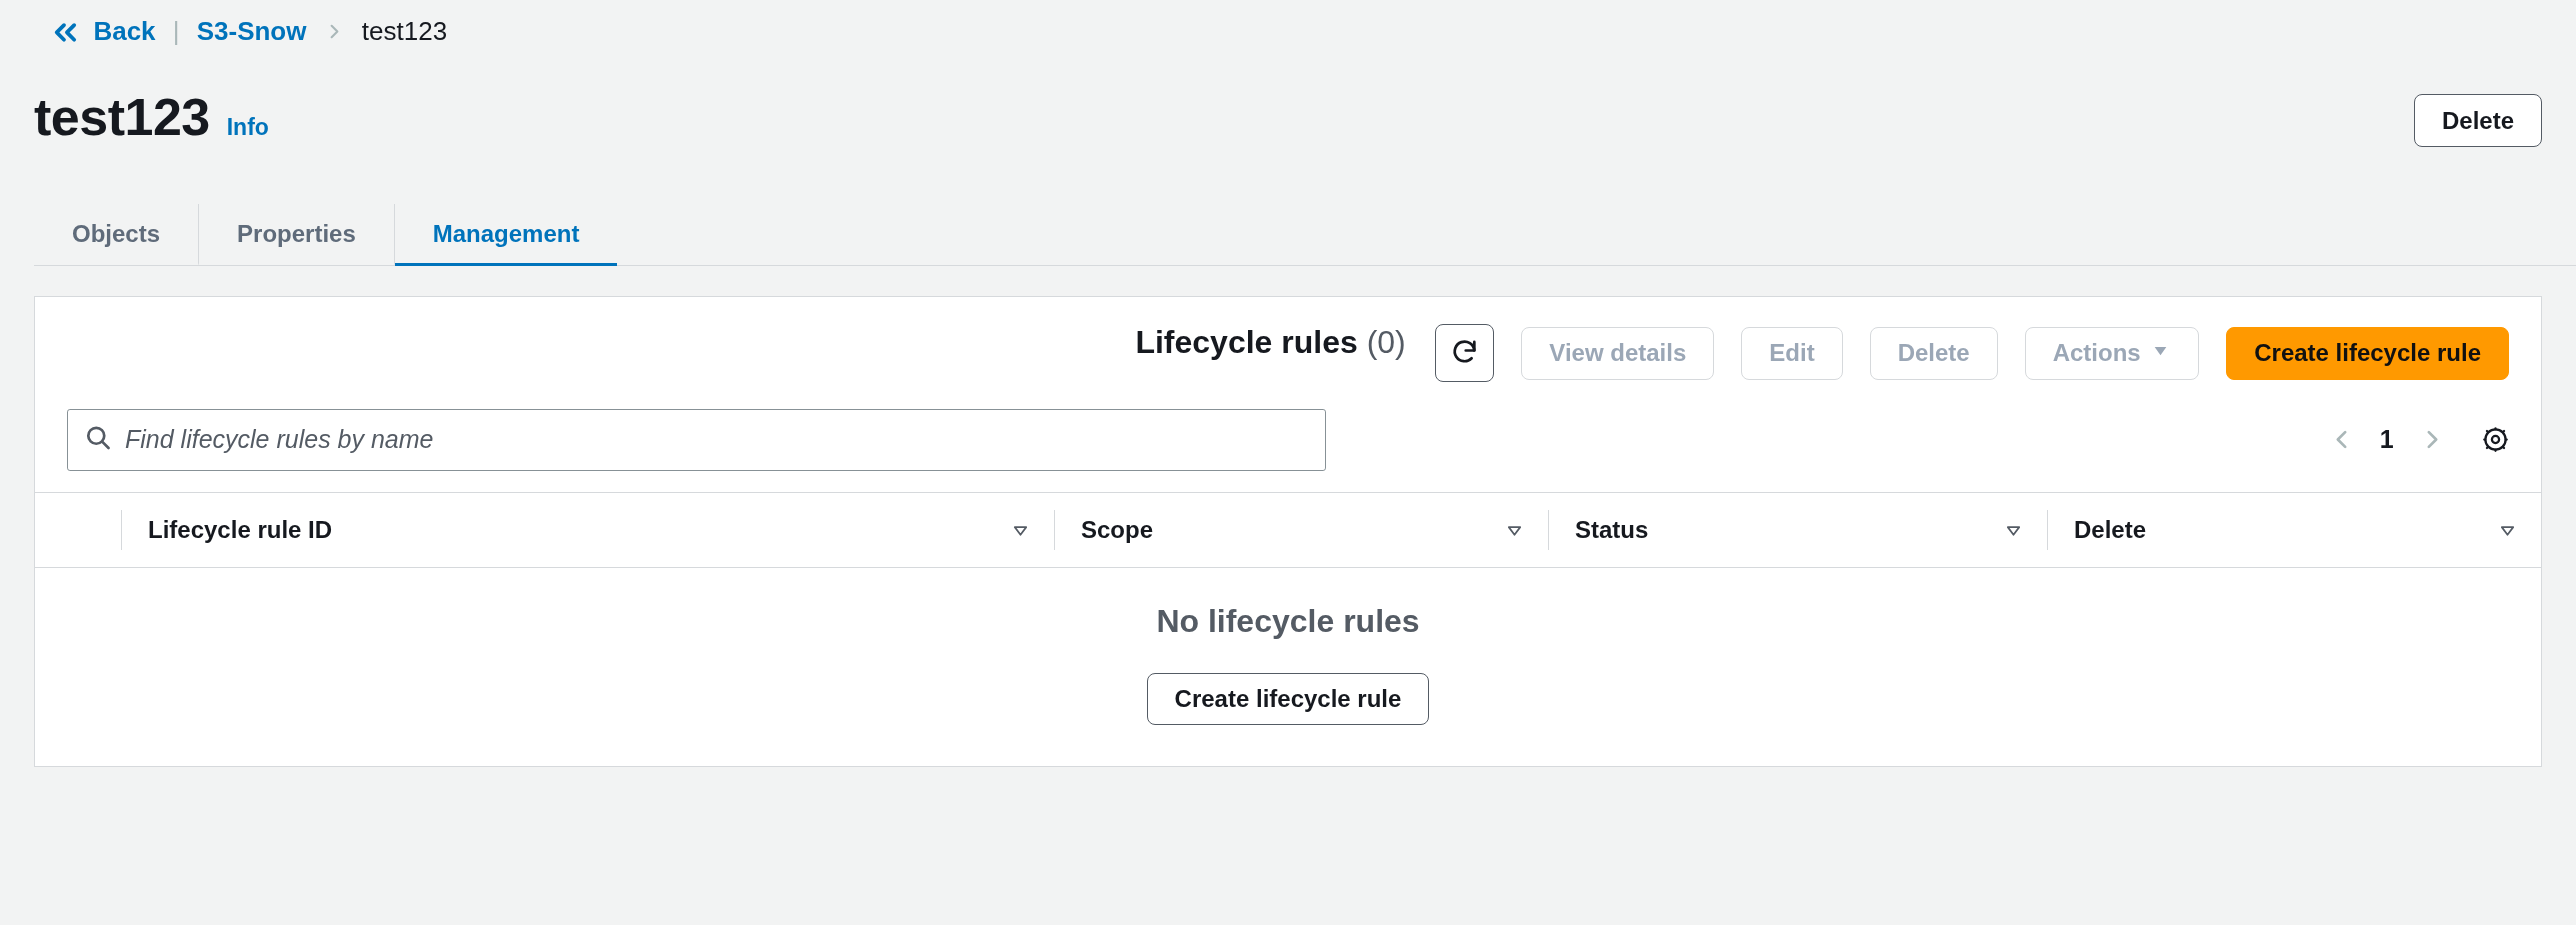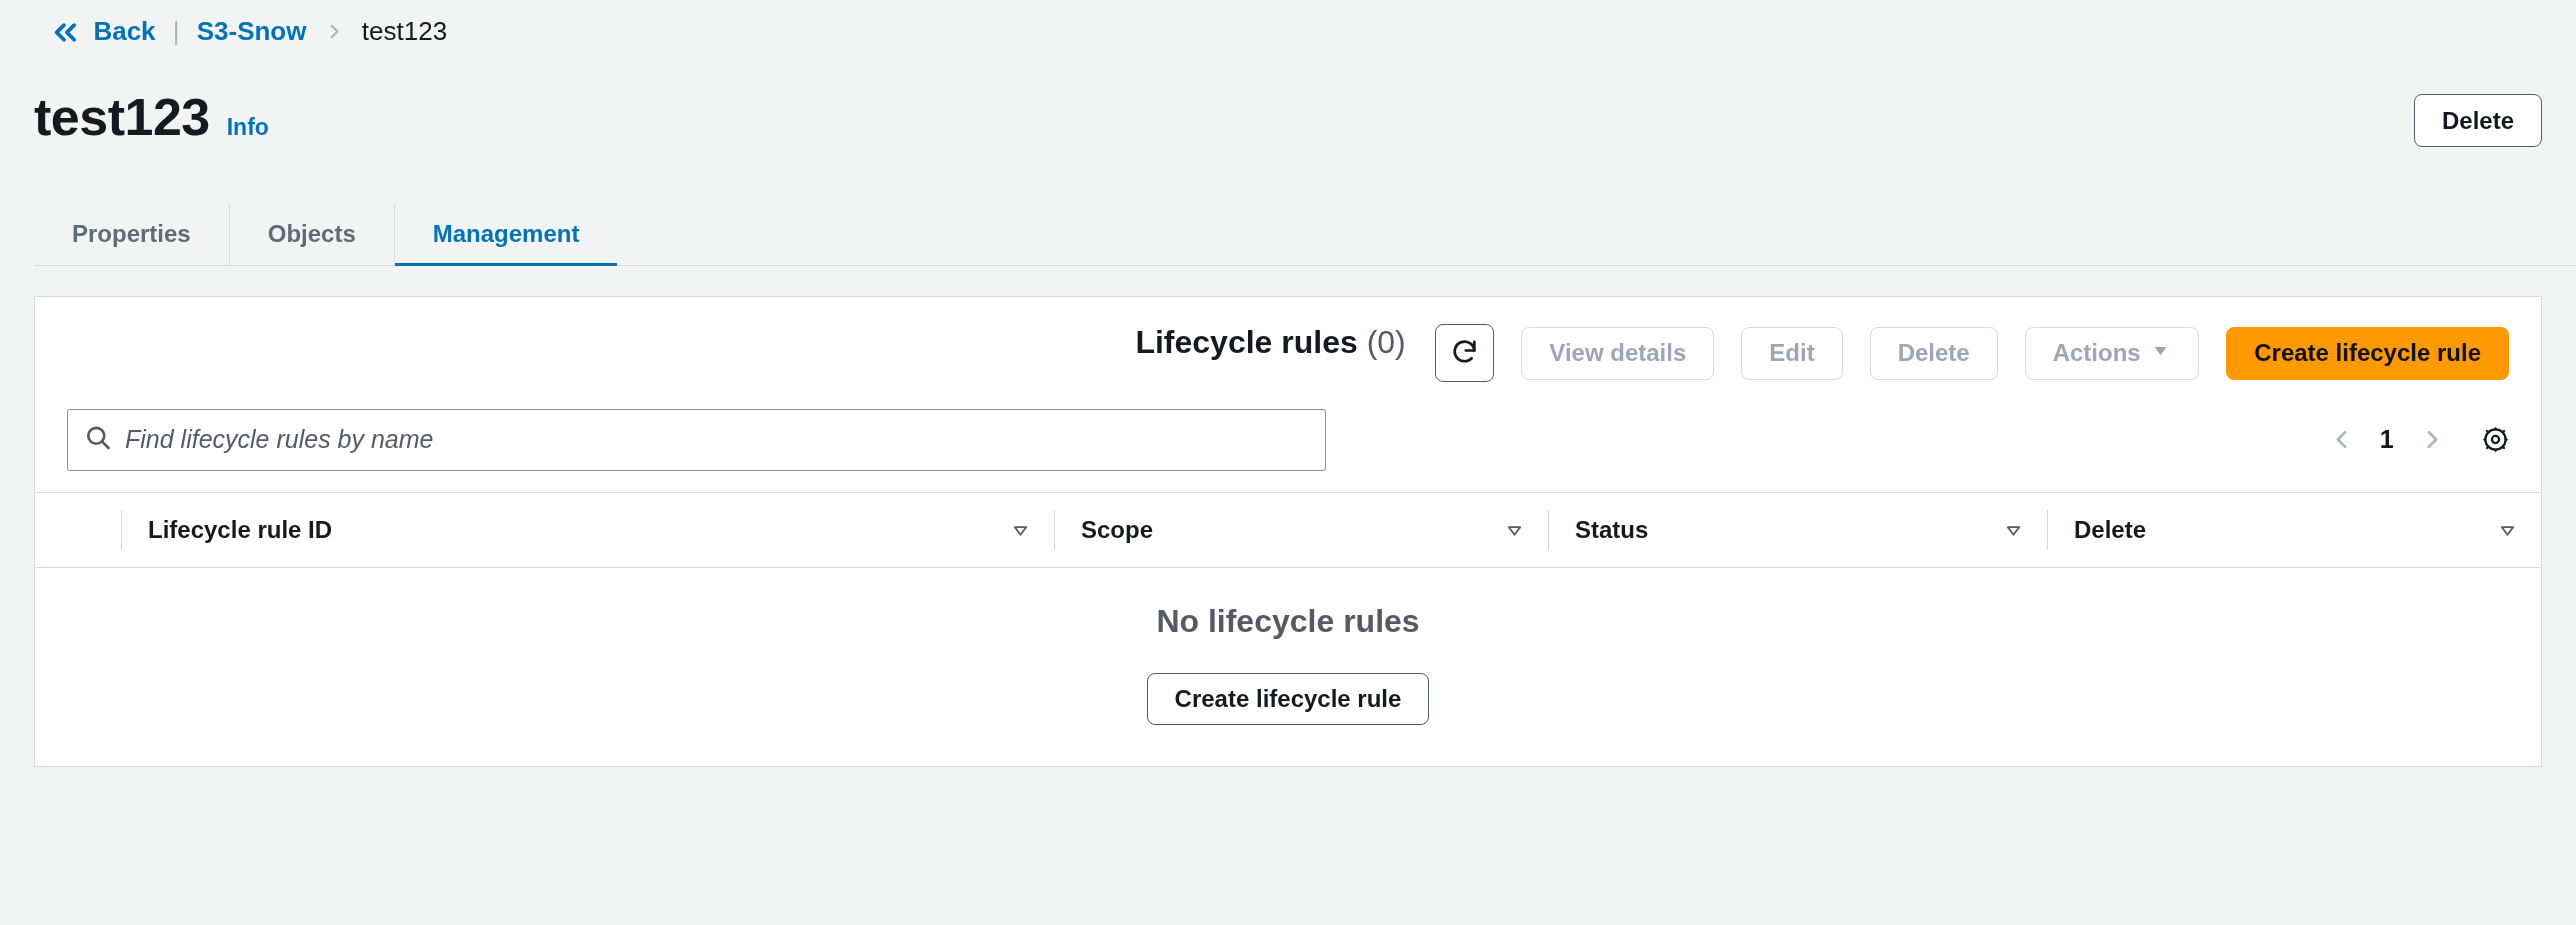--- a/index.html
+++ b/index.html
@@ -234,22 +234,22 @@
 <div class="page-head">
   <div class="page-title-wrap">
     <h1 class="page-title">test123</h1>
     <span class="info-link">Info</span>
   </div>
   <button class="btn">Delete</button>
 </div>
 
 <div class="tabs-row">
   <div class="tabs">
+    <div class="tab">Objects</div>
     <div class="tab">Properties</div>
-    <div class="tab">Objects</div>
     <div class="tab active">Management</div>
   </div>
 </div>
 
 <div class="panel">
   <div class="panel-head">
     <div class="panel-title-wrap">
       <h2 class="panel-title">
         <span>Lifecycle rules</span>
         <span class="count">(0)</span>

